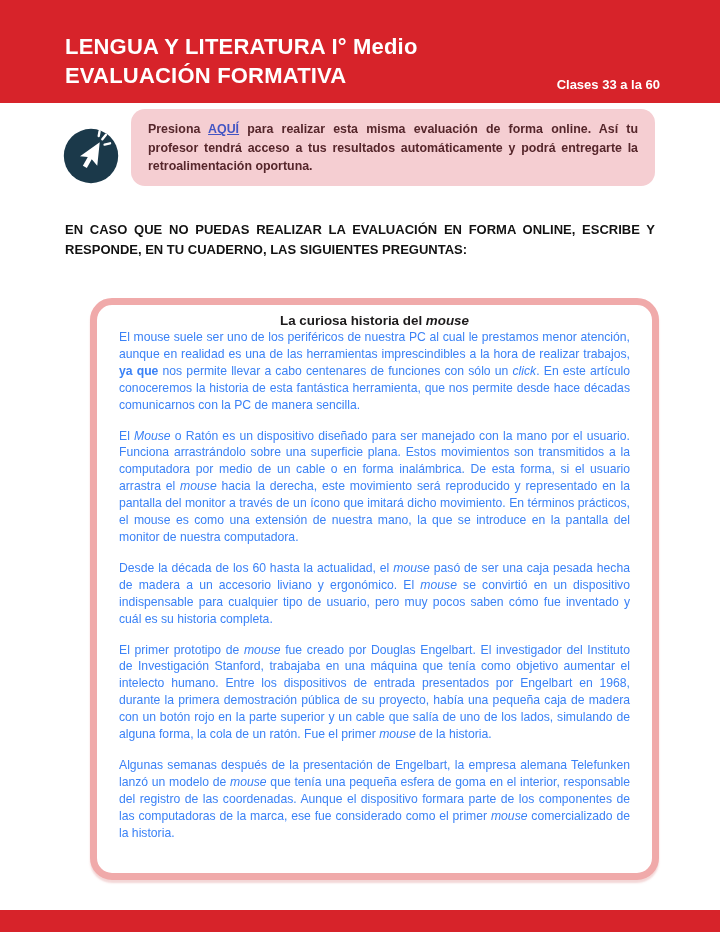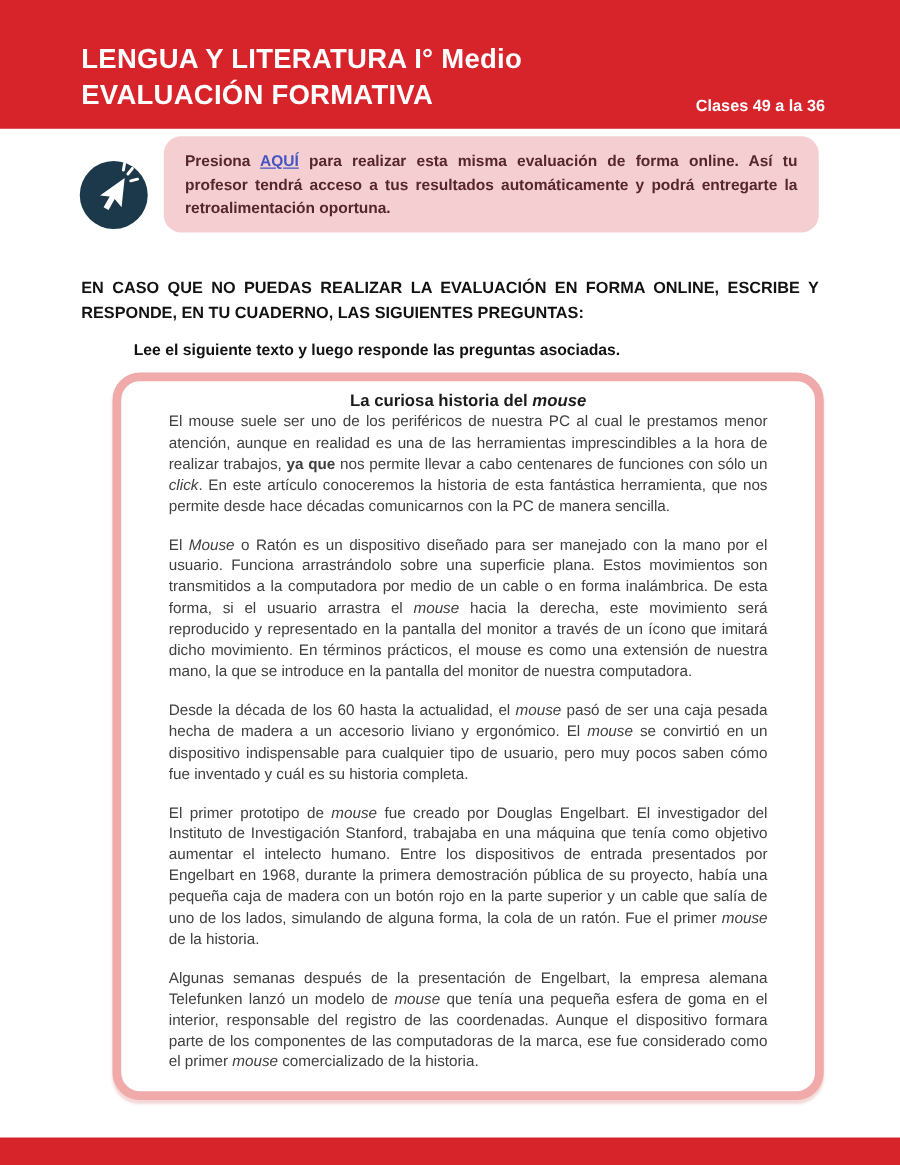--- a/index.html
+++ b/index.html
@@ -26,56 +26,55 @@
                 font-size:13px;font-weight:bold;line-height:19.5px;color:#121212;text-align:justify;}
   .read-note{position:absolute;left:107px;top:273px;width:545px;margin:0;
              font-size:12.6px;font-weight:bold;color:#121212;}
 
   
   .text-card{position:absolute;left:90px;top:298px;width:569px;min-height:582px;box-sizing:border-box;
              background:#ffffff;border:7px solid var(--card-border,#f0aaaa);border-radius:22px;
              padding:8px 22px 4px;box-shadow:0 3px 2px rgba(233,183,183,.55);}
   .article-title{margin:0 0 1px;text-align:center;font-size:13.4px;font-weight:bold;color:#1d1b1c;}
   .article-title em{font-style:italic;}
-  .article-body p{margin:0 16px 14px;font-size:12.2px;line-height:16.9px;text-align:justify;color:#404040;}
+  .article-body p{margin:0 0 14px;font-size:12.2px;line-height:16.9px;text-align:justify;color:#3b82f6;}
   .article-body p:last-child{margin-bottom:0;}
 
   
   .bottombar{position:absolute;left:0;bottom:0;width:720px;height:22px;background:var(--header-red,#d7232a);}
 </style>
 </head>
 <body>
 
 <div class="page">
 
   <header class="topbar">
     <div class="title-line">LENGUA Y LITERATURA I° Medio</div>
     <div class="title-line">EVALUACIÓN FORMATIVA</div>
-    <div class="classes">Clases 49 a la 36</div>
+    <div class="classes">Clases 33 a la 60</div>
   </header>
 
   <div class="click-badge">
     <svg viewBox="0 0 64 64" width="58" height="58" aria-hidden="true">
       <circle cx="32" cy="32" r="30" fill="var(--icon-bg,#1b394a)"></circle>
       <path d="M40 16 L40 42 L33.2 35.4 L28.8 45.6 L24.2 43.6 L28.6 33.6 L20 33.6 Z" fill="#ffffff" transform="rotate(6 32 32)"></path>
       <g stroke="#ffffff" stroke-width="2.6" stroke-linecap="round">
         <line x1="44.5" y1="13.5" x2="48.5" y2="8.5"></line>
         <line x1="47" y1="19.5" x2="53" y2="18"></line>
         <line x1="40.5" y1="10" x2="41.5" y2="4.5"></line>
       </g>
     </svg>
   </div>
 
   <section class="callout">
     <p><span>Presiona </span><a href="#">AQUÍ</a><span> para realizar esta misma evaluación de forma online. Así tu profesor tendrá acceso a tus resultados automáticamente y podrá entregarte la retroalimentación oportuna.</span></p>
   </section>
 
   <p class="offline-note">EN CASO QUE NO PUEDAS REALIZAR LA EVALUACIÓN EN FORMA ONLINE, ESCRIBE Y RESPONDE, EN TU CUADERNO, LAS SIGUIENTES PREGUNTAS:</p>
 
-  <p class="read-note">Lee el siguiente texto y luego responde las preguntas asociadas.</p>
 
   <article class="text-card">
     <h3 class="article-title"><span>La curiosa historia del </span><em>mouse</em></h3>
     <div class="article-body">
         <p><span>El mouse suele ser uno de los periféricos de nuestra PC al cual le prestamos menor atención, aunque en realidad es una de las herramientas imprescindibles a la hora de realizar trabajos, </span><span style="font-weight: bold;">ya que</span><span> nos permite llevar a cabo centenares de funciones con sólo un </span><span style="font-style: italic;">click</span><span>. En este artículo conoceremos la historia de esta fantástica herramienta, que nos permite desde hace décadas comunicarnos con la PC de manera sencilla.</span></p>
         <p><span>El </span><span style="font-style: italic;">Mouse</span><span> o Ratón es un dispositivo diseñado para ser manejado con la mano por el usuario. Funciona arrastrándolo sobre una superficie plana. Estos movimientos son transmitidos a la computadora por medio de un cable o en forma inalámbrica. De esta forma, si el usuario arrastra el </span><span style="font-style: italic;">mouse</span><span> hacia la derecha, este movimiento será reproducido y representado en la pantalla del monitor a través de un ícono que imitará dicho movimiento. En términos prácticos, el mouse es como una extensión de nuestra mano, la que se introduce en la pantalla del monitor de nuestra computadora.</span></p>
         <p><span>Desde la década de los 60 hasta la actualidad, el </span><span style="font-style: italic;">mouse</span><span> pasó de ser una caja pesada hecha de madera a un accesorio liviano y ergonómico. El </span><span style="font-style: italic;">mouse</span><span> se convirtió en un dispositivo indispensable para cualquier tipo de usuario, pero muy pocos saben cómo fue inventado y cuál es su historia completa.</span></p>
         <p><span>El primer prototipo de </span><span style="font-style: italic;">mouse</span><span> fue creado por Douglas Engelbart. El investigador del Instituto de Investigación Stanford, trabajaba en una máquina que tenía como objetivo aumentar el intelecto humano. Entre los dispositivos de entrada presentados por Engelbart en 1968, durante la primera demostración pública de su proyecto, había una pequeña caja de madera con un botón rojo en la parte superior y un cable que salía de uno de los lados, simulando de alguna forma, la cola de un ratón. Fue el primer </span><span style="font-style: italic;">mouse</span><span> de la historia.</span></p>
         <p><span>Algunas semanas después de la presentación de Engelbart, la empresa alemana Telefunken lanzó un modelo de </span><span style="font-style: italic;">mouse</span><span> que tenía una pequeña esfera de goma en el interior, responsable del registro de las coordenadas. Aunque el dispositivo formara parte de los componentes de las computadoras de la marca, ese fue considerado como el primer </span><span style="font-style: italic;">mouse</span><span> comercializado de la historia.</span></p>
       </div>

